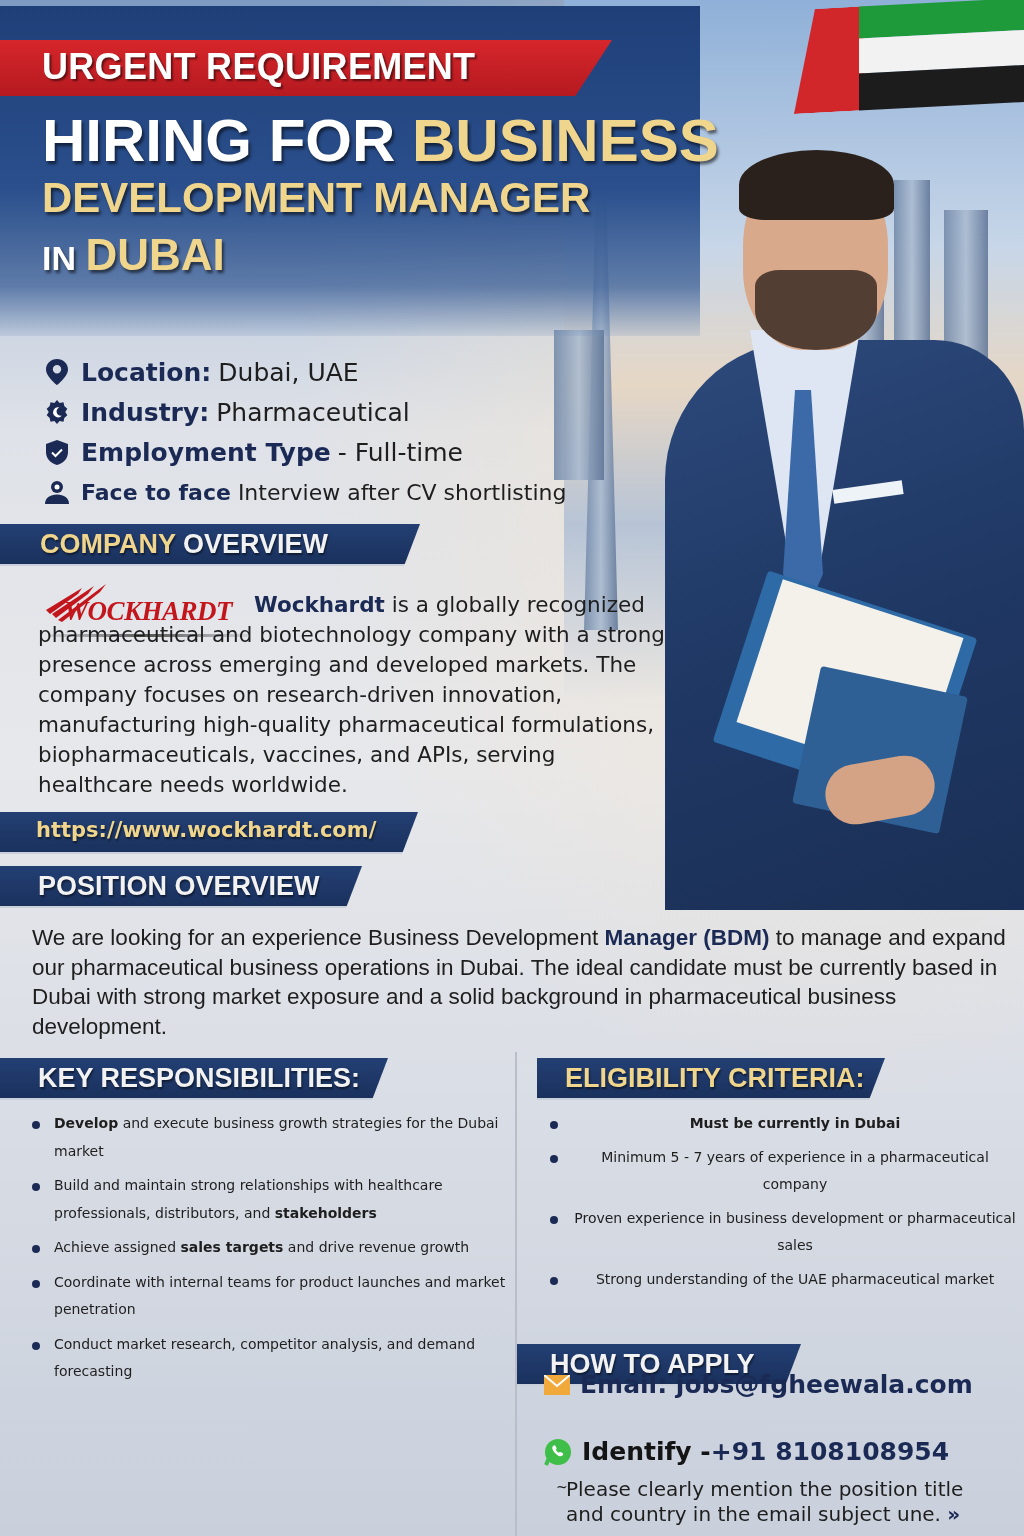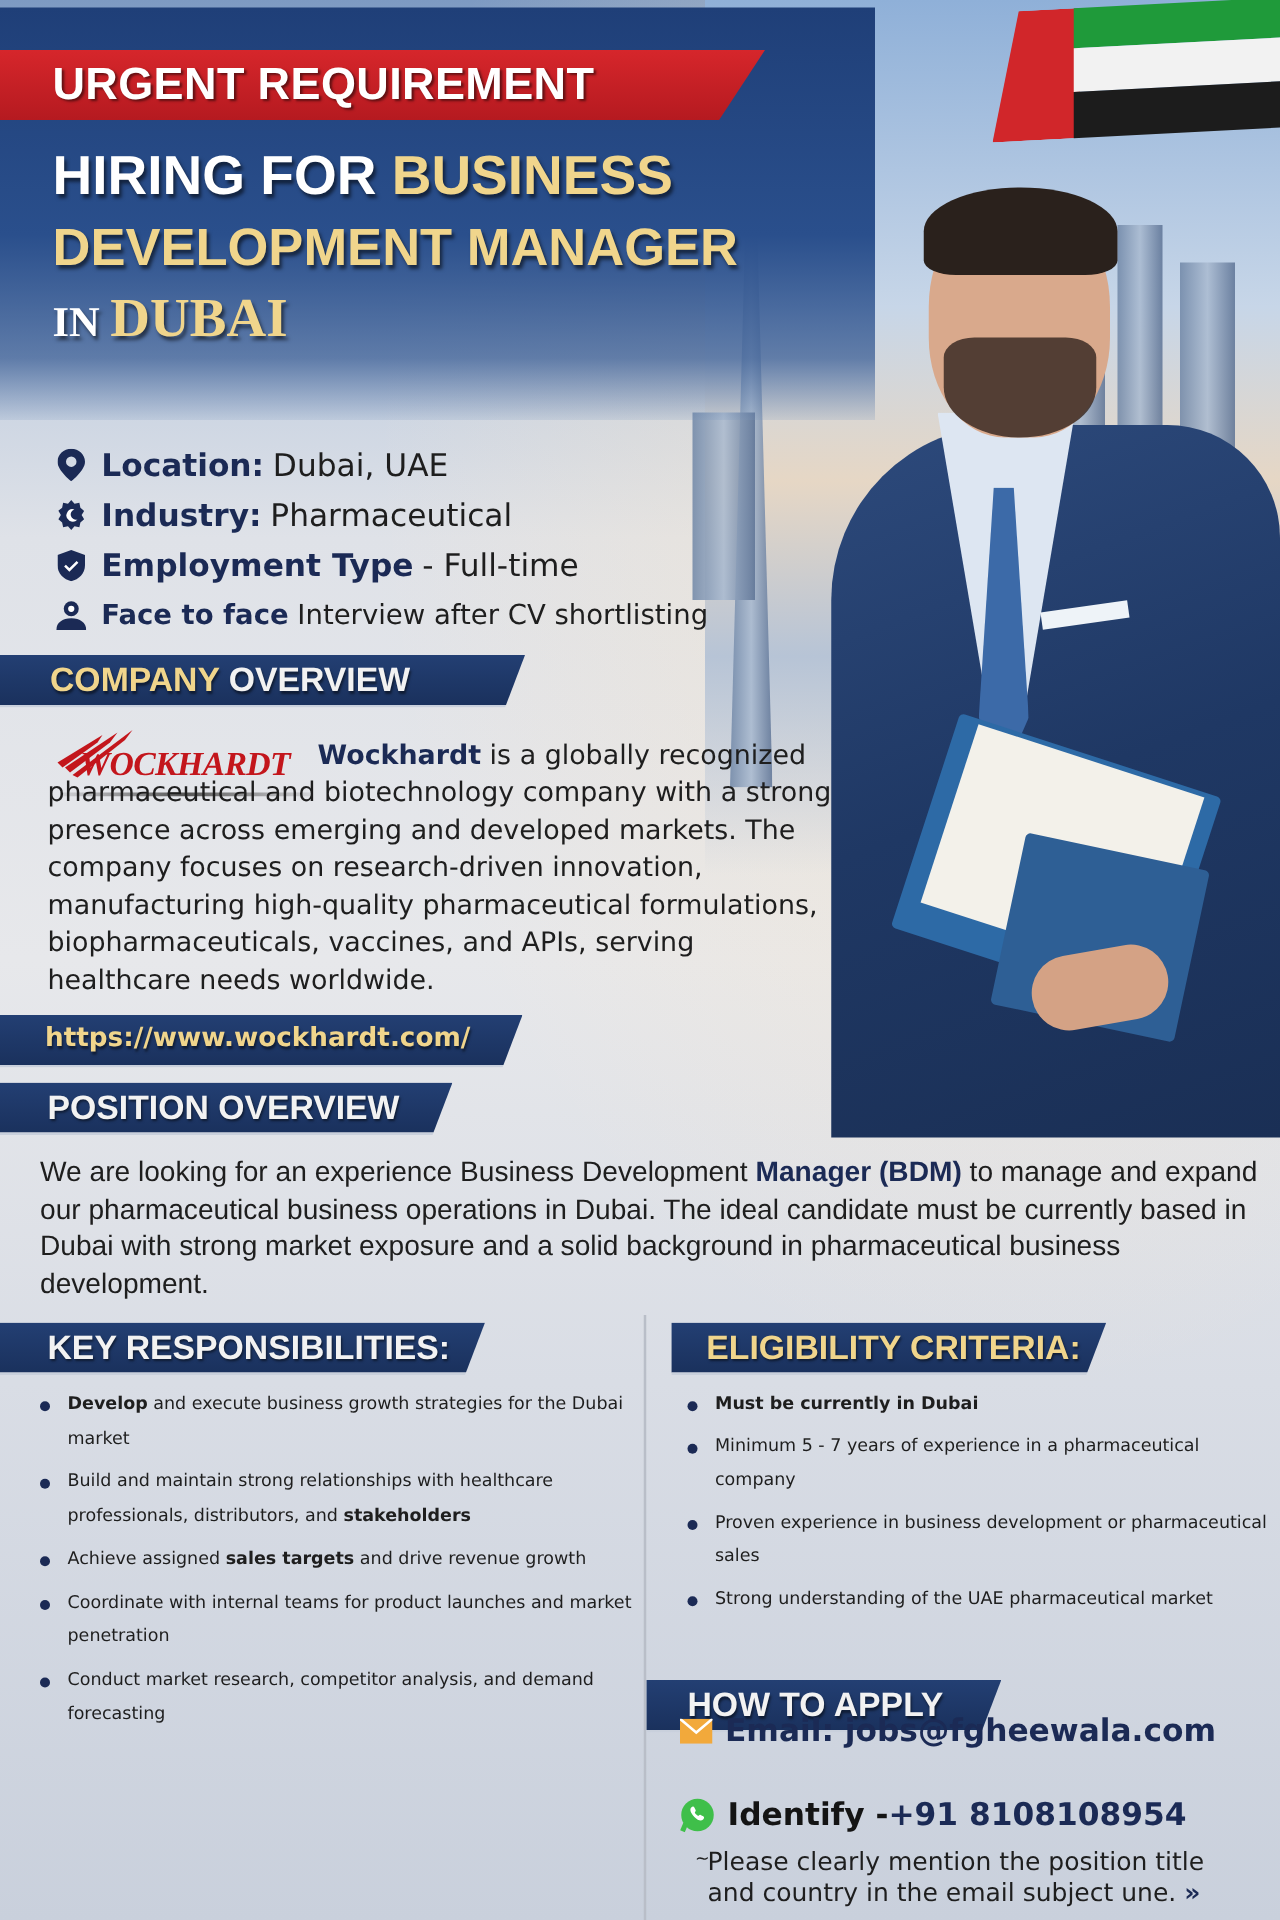--- a/index.html
+++ b/index.html
@@ -37,25 +37,25 @@
     font-family: "Liberation Sans", sans-serif; font-weight: 700; font-size: 36px;
     color: #ffffff; letter-spacing: 0.3px; text-shadow: 2px 2px 2px rgba(0,0,0,0.5);
   }
   .headline {
     position: absolute; left: 42px; top: 112px;
     font-family: "Liberation Sans", sans-serif; font-weight: 700;
     line-height: 57px; text-shadow: 2px 3px 3px rgba(0,0,0,0.55);
   }
   .headline .w { color: #ffffff; }
   .headline .g { color: #f0d58c; }
-  .hl1 { font-size: 44px; }
+  .hl1 { font-size: 60px; }
   .hl2 { font-size: 42px; }
   .hl3 { font-size: 38px; }
   .hl3 .big { font-size: 44px; }
-  .hl4 { font-size: 34px; font-family: Liberation Serif, serif; }
+  .hl4 { font-size: 34px; }
   .hl4 .big { font-size: 44px; }
 
   .flag { position: absolute; left: 794px; top: 4px; width: 230px; height: 104px; transform: skewY(-3deg); }
   .flag .red { position: absolute; left: 0; top: 0; width: 70px; height: 104px; background: #d1262a; clip-path: polygon(30% 0,100% 0,100% 100%,0 100%); }
   .flag .gr { position: absolute; left: 65px; top: 0; width: 165px; height: 32px; background: #1f9a3a; }
   .flag .wh { position: absolute; left: 65px; top: 32px; width: 165px; height: 35px; background: #f2f2f2; }
   .flag .bk { position: absolute; left: 65px; top: 67px; width: 165px; height: 37px; background: #1c1c1c; }
 
   
   .man { position: absolute; left: 655px; top: 140px; width: 369px; height: 770px; }
@@ -127,21 +127,21 @@
   
   .resp-banner { left: 0; top: 1058px; width: 388px; }
   .resp-label { left: 38px; top: 1063px; }
   .elig-banner { left: 537px; top: 1058px; width: 348px; }
   .elig-label { left: 565px; top: 1063px; }
   .bullets { position: absolute; list-style: none; }
   .bullets li { position: relative; padding-left: 24px; font-size: 14px; line-height: 27.5px; color: #1e1e1e; margin-bottom: 7px; }
   .bullets li::before { content: ""; position: absolute; left: 2px; top: 11px; width: 8px; height: 8px; border-radius: 50%; background: #1b2a55; }
   .resp-list { left: 30px; top: 1110px; width: 480px; }
   .elig-list { left: 548px; top: 1110px; width: 470px; }
-  .elig-list li { margin-bottom: 6px; }
+  .elig-list li { margin-bottom: 6px; text-align: center; }
 
   
   .apply-banner { left: 517px; top: 1344px; width: 284px; }
   .apply-label { left: 550px; top: 1349px; }
   .contact { position: absolute; left: 544px; display: flex; align-items: center; font-size: 25px; font-weight: 700; white-space: nowrap; }
   .contact.email { top: 1370px; color: #1b2a55; }
   .contact.wa { top: 1437px; }
   .contact .wa-lbl { color: #141414; }
   .contact .wa-num { color: #1b2a55; }
   .contact .ic { margin-right: 10px; display: inline-flex; }

